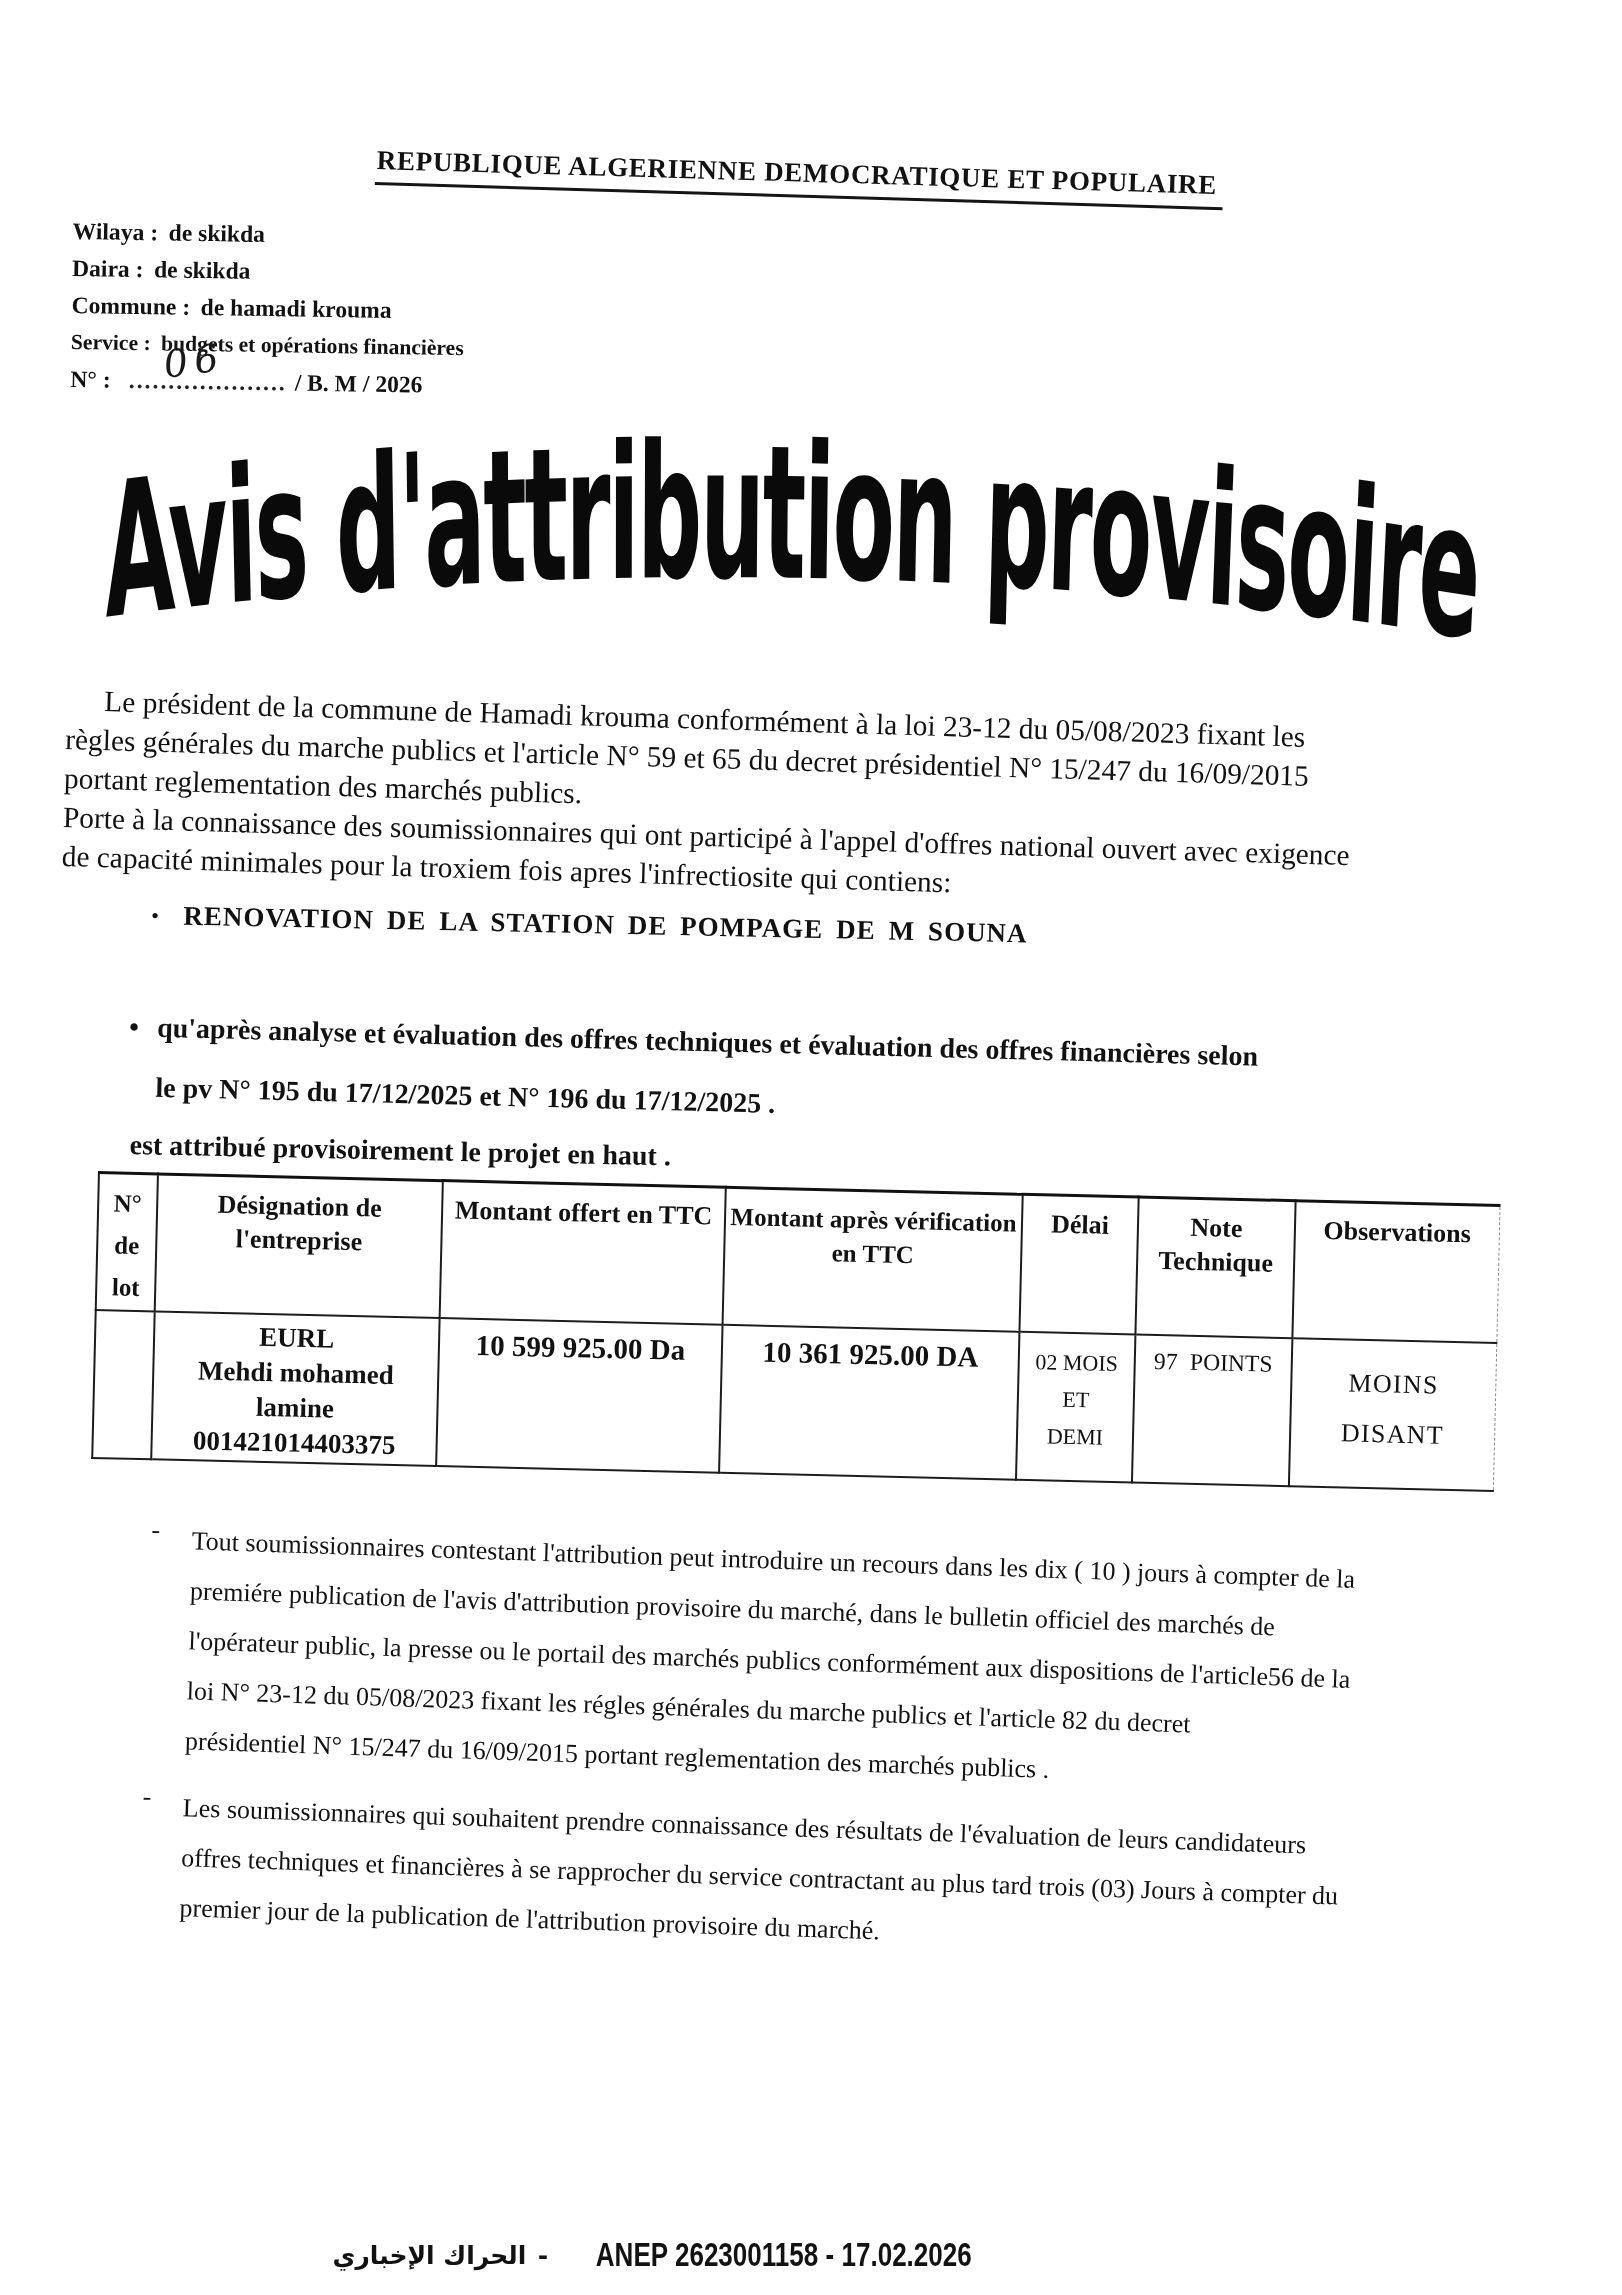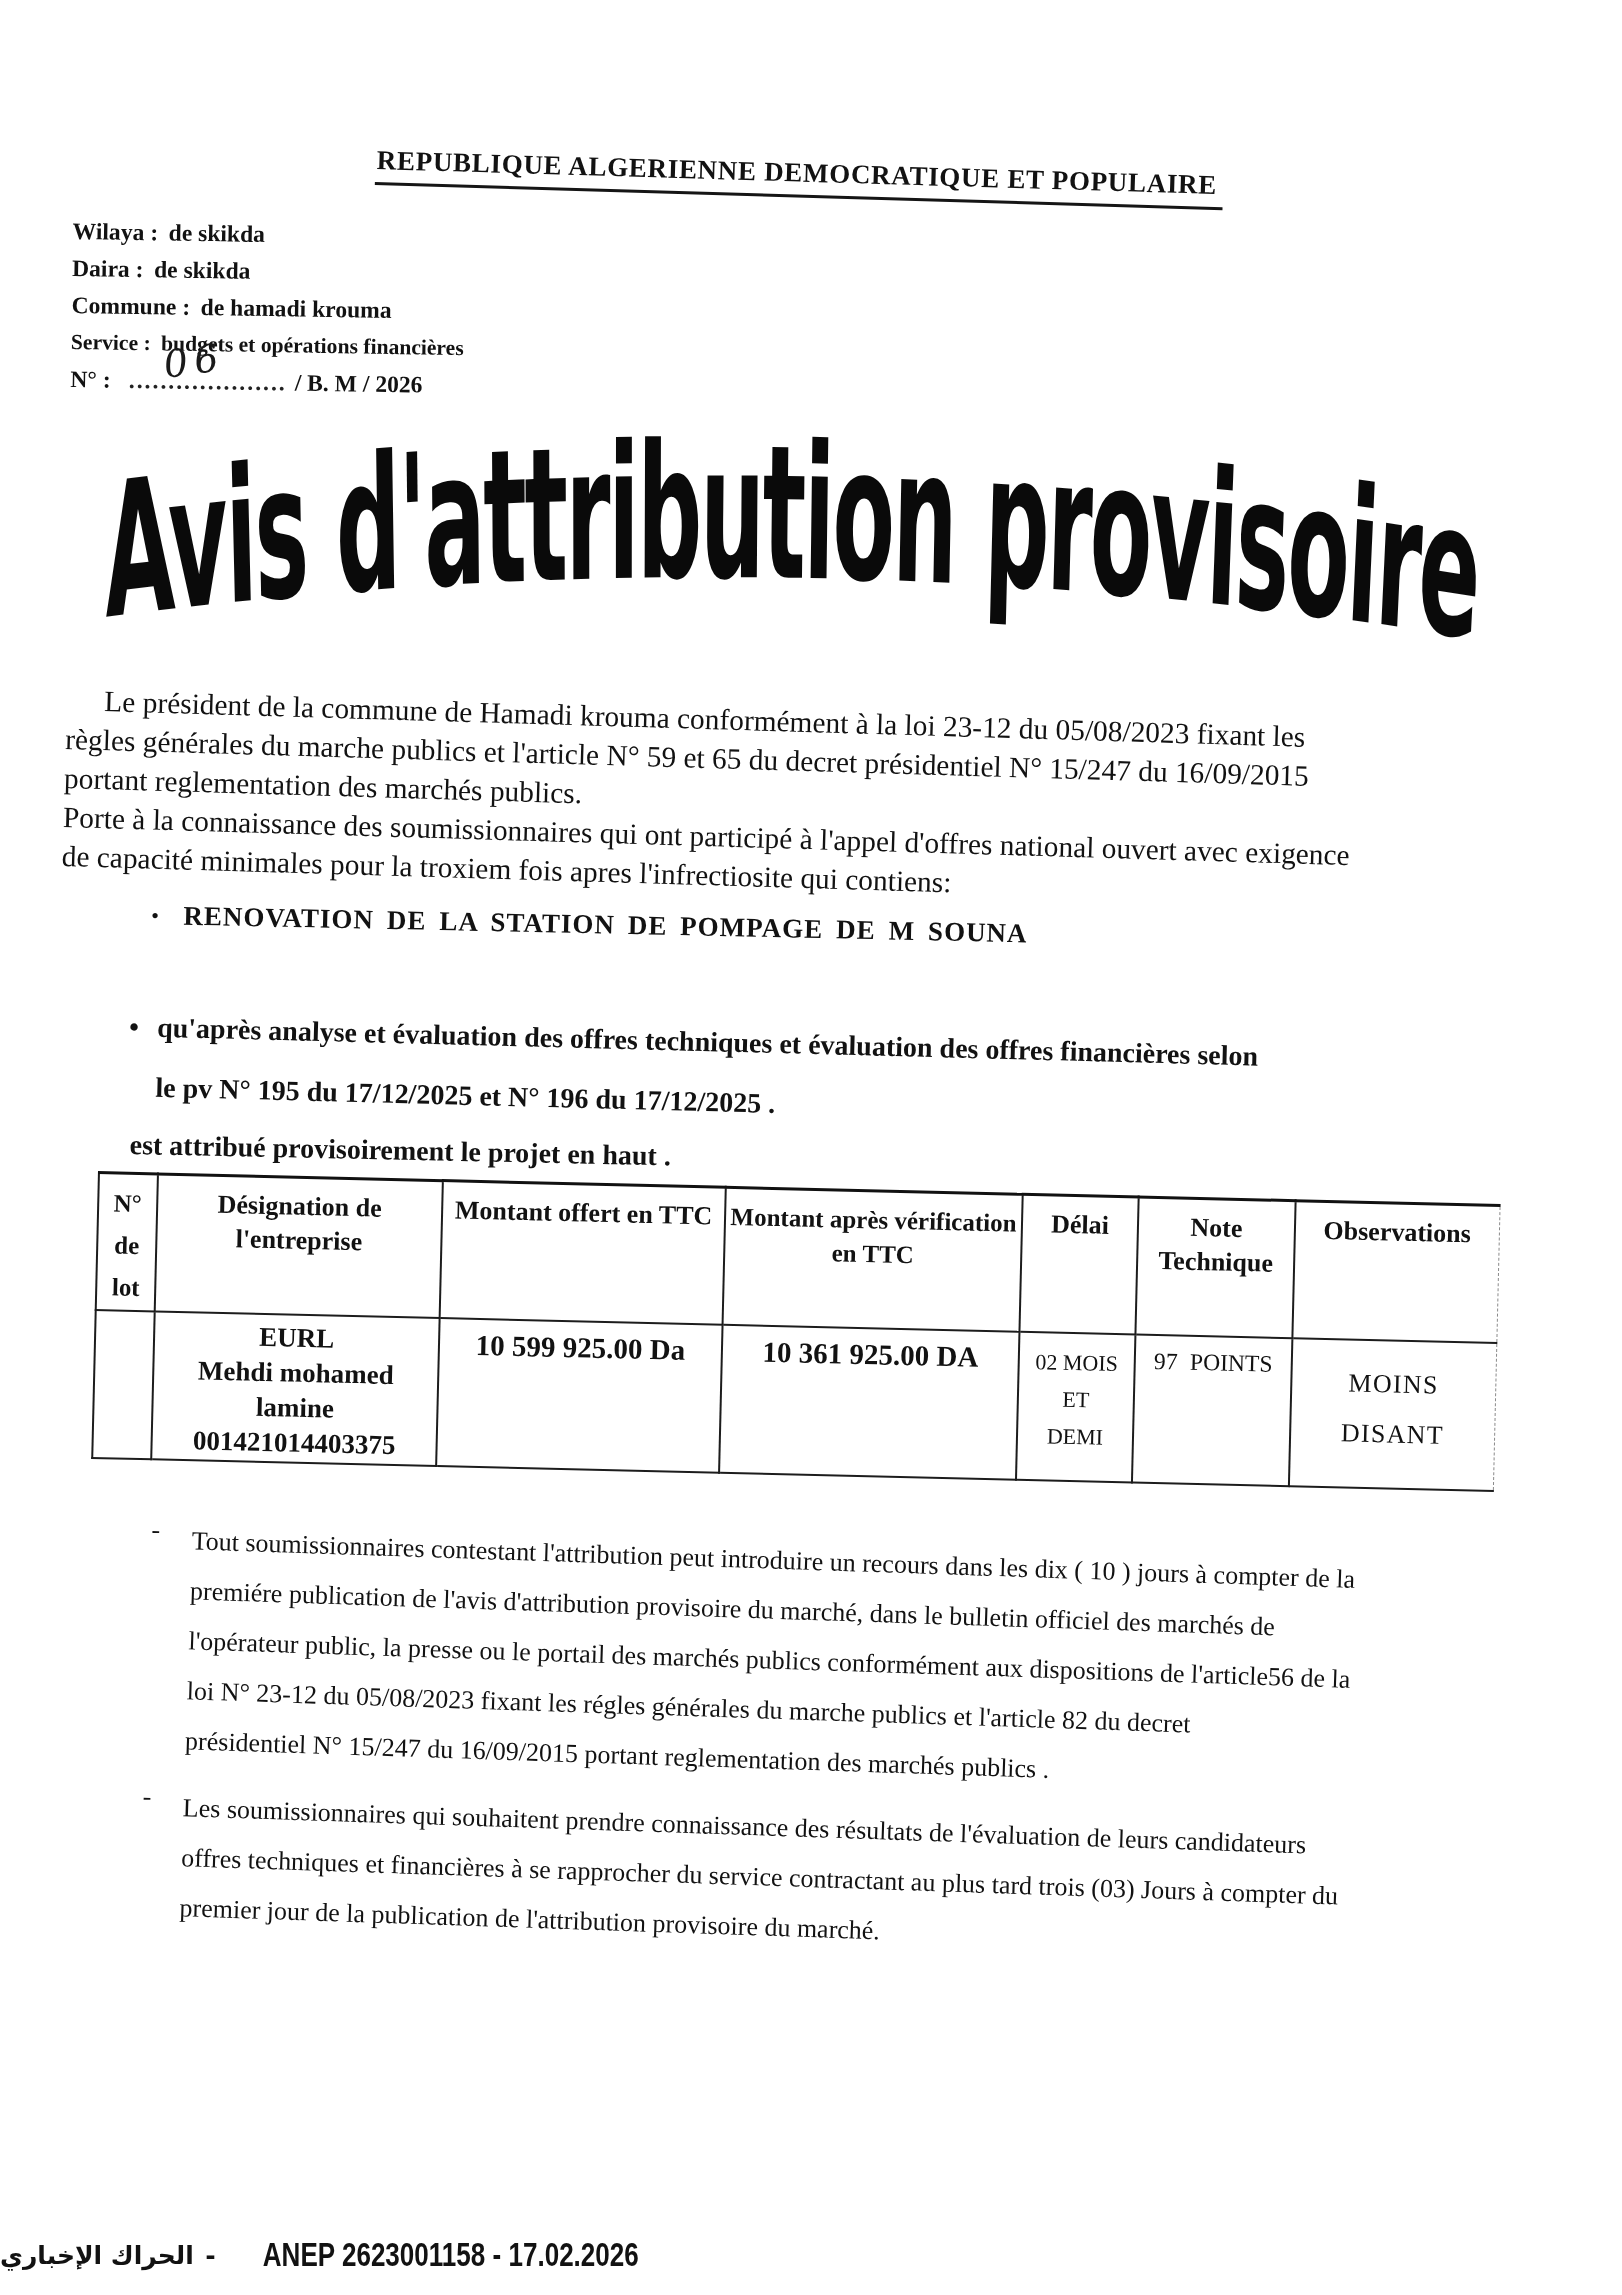--- a/index.html
+++ b/index.html
@@ -65,21 +65,21 @@
 
   
   .notes{position:absolute;left:152px;top:1515px;width:1400px;transform:rotate(1.9deg);transform-origin:0 0;
          font-size:26px;}
   .note{display:flex;gap:23.6px;}
   .note + .note{margin-top:17px;}
   .marker{width:17px;font-size:26px;padding-top:0;}
   .note-text{white-space:pre-line;line-height:50px;flex:1;}
 
   
-  .footer{position:absolute;left:0;top:2237px;width:1340px;white-space:nowrap;}
+  .footer{position:absolute;left:0;top:2237px;width:1340px;text-align:center;white-space:nowrap;}
   .footer .inner{display:inline-flex;align-items:center;gap:11.8px;}
   .ar{font-size:25px;font-weight:bold;font-family:"DejaVu Sans","Liberation Sans",sans-serif;}
   .sep{font-size:30px;font-weight:bold;font-family:"Liberation Sans",sans-serif;}
   .anep{display:inline-block;font-size:31px;font-weight:bold;letter-spacing:0;
         font-family:"Liberation Sans","DejaVu Sans",sans-serif;transform:scale(0.84,1.08);transform-origin:center;}
 </style>
 </head>
 <body>
 
 <div class="page">

